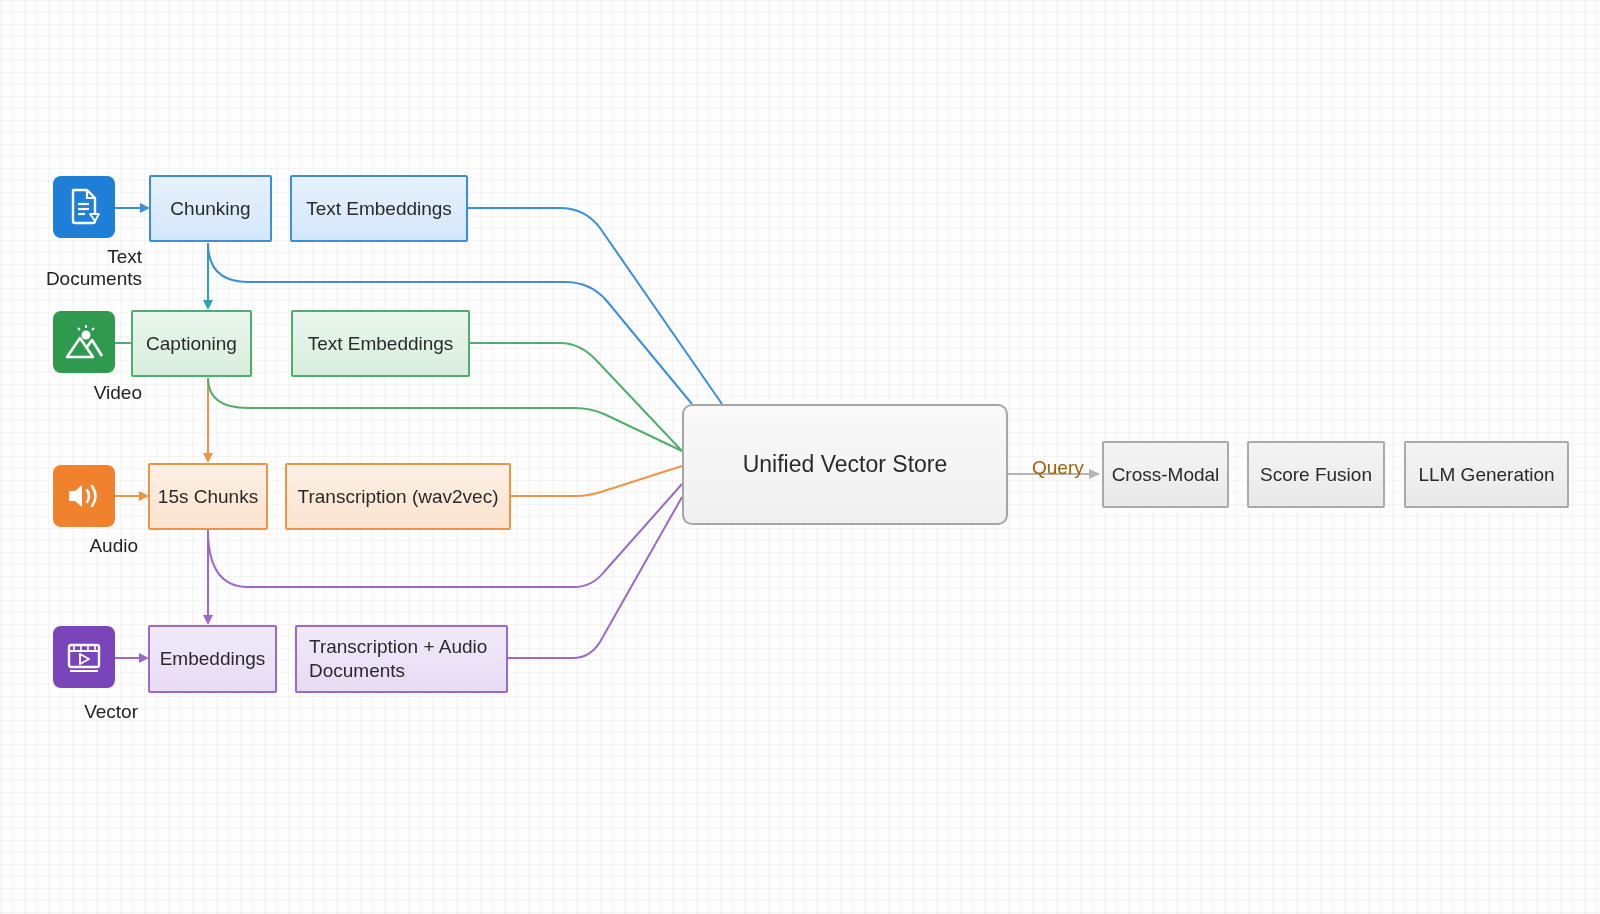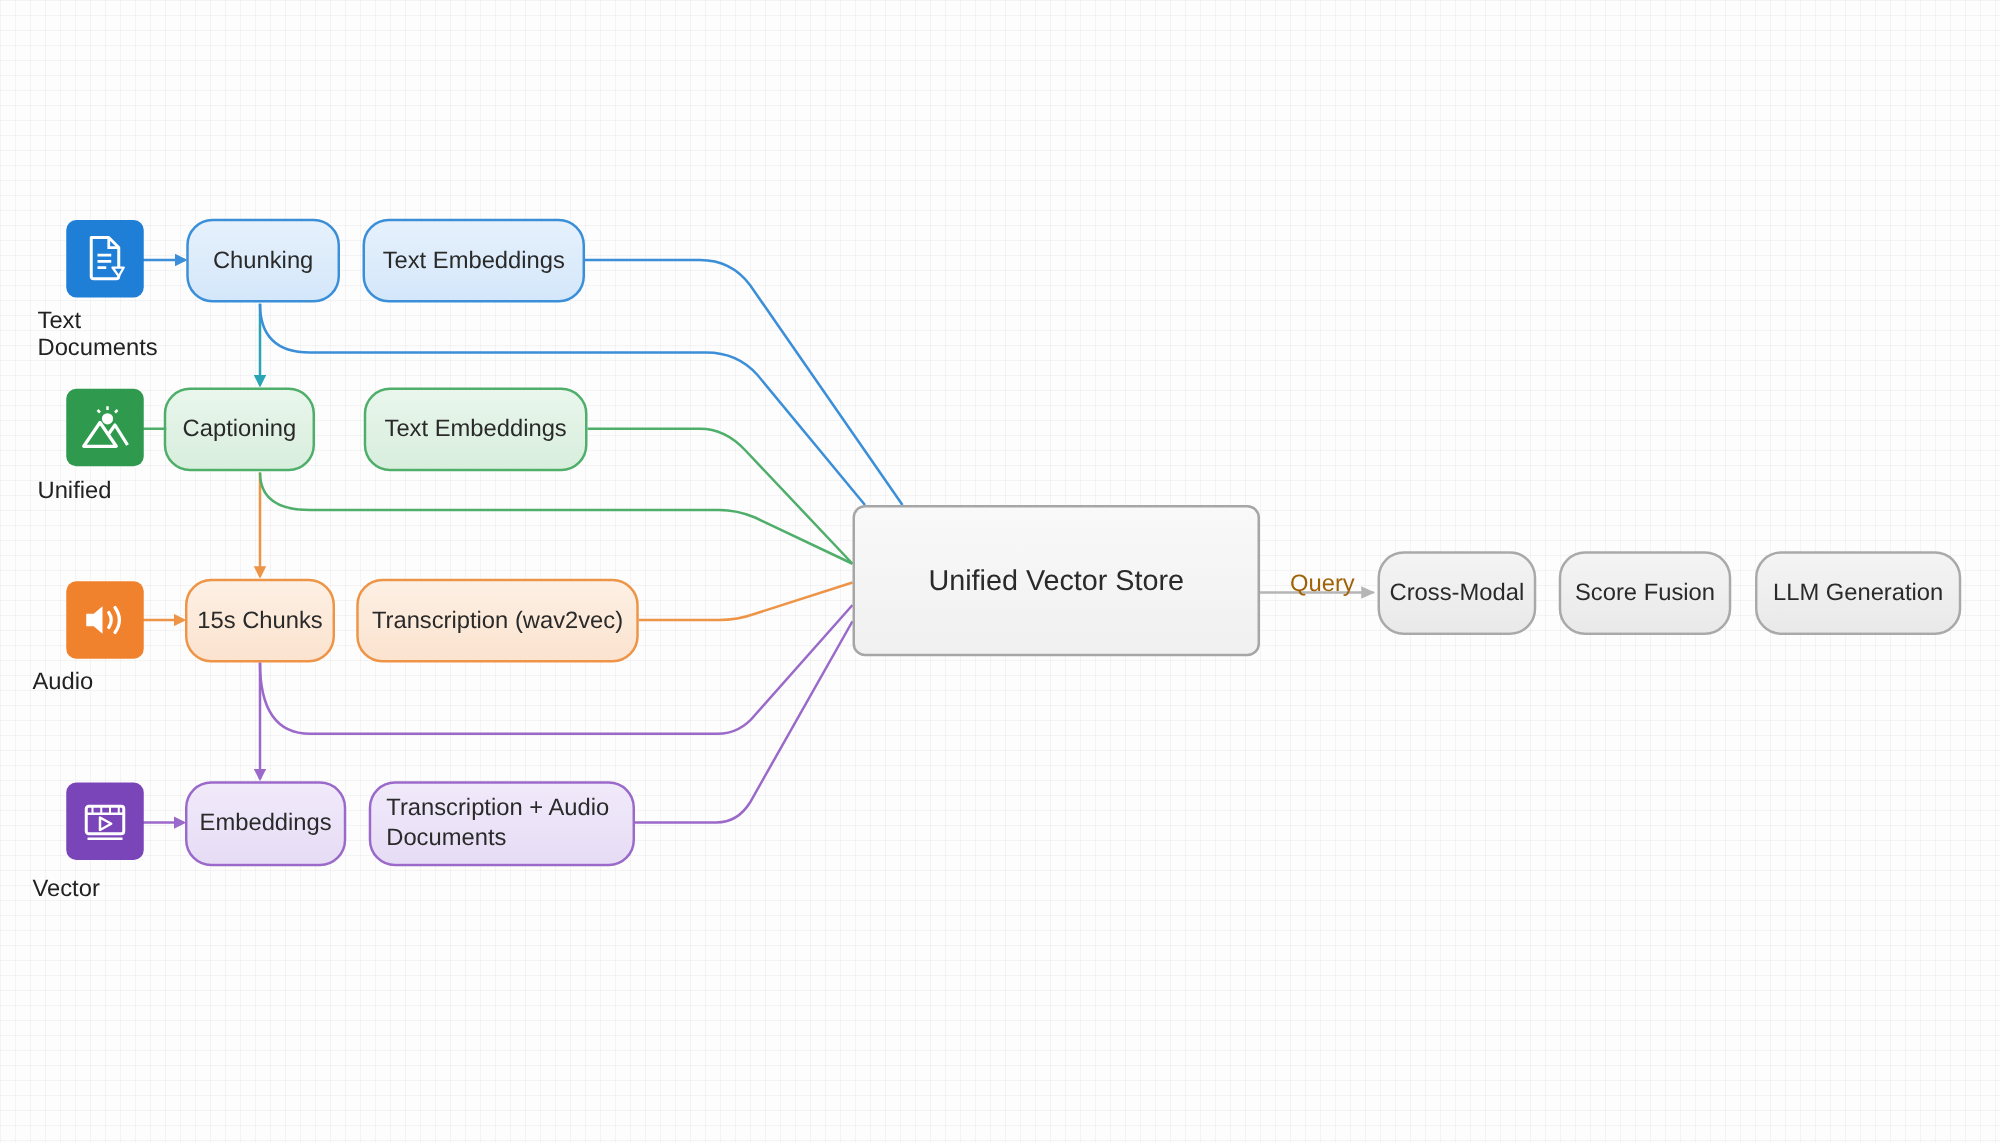--- a/index.html
+++ b/index.html
@@ -9,36 +9,36 @@
     background-image:
       linear-gradient(to right, rgba(0,0,0,0.035) 1px, transparent 1px),
       linear-gradient(to bottom, rgba(0,0,0,0.035) 1px, transparent 1px);
     background-size: 12px 12px;
     font-family: "Liberation Sans", "DejaVu Sans", sans-serif;
     color: #222;
   }
   #connectors { position: absolute; left: 0; top: 0; width: 1600px; height: 914px; pointer-events: none; }
   .node {
     position: absolute; box-sizing: border-box;
-    border: 2px solid; border-radius: 21px;
+    border: 2px solid; border-radius: 2px;
     display: flex; align-items: center; justify-content: center;
     font-size: 19px; color: #2a2a2a; text-align: center; line-height: 1.25;
   }
   .node.left { justify-content: flex-start; text-align: left; padding-left: 12px; }
   .blue   { border-color: #3b8fd8; background: linear-gradient(#e6f1fc, #d4e7fa); }
   .green  { border-color: #4fae6a; background: linear-gradient(#e9f6ec, #d8eedd); }
   .orange { border-color: #ee9447; background: linear-gradient(#fdf0e4, #fbe3cf); }
   .purple { border-color: #9a69c9; background: linear-gradient(#f1eafa, #e6dcf5); }
   .gray   { border-color: #a9a9a9; background: linear-gradient(#f4f4f4, #e9e9e9); }
   .store  { border-color: #a6a6a6; background: linear-gradient(#f9f9f9, #f0f0f0); font-size: 23px; border-radius: 10px; }
   .src-icon {
     position: absolute; width: 62px; height: 62px; border-radius: 8px;
     display: flex; align-items: center; justify-content: center;
   }
-  .src-label { position: absolute; font-size: 19px; color: #222; text-align: left; line-height: 1.15; }
+  .src-label { position: absolute; font-size: 19px; color: #222; text-align: right; line-height: 1.15; }
   .query-label { position: absolute; font-size: 19px; color: #a16207; }
 </style>
 </head>
 <body>
 
 <svg id="connectors" xmlns="http://www.w3.org/2000/svg">
   <defs>
     <marker id="ah-blue" markerWidth="10" markerHeight="10" refX="8" refY="5" orient="auto" markerUnits="userSpaceOnUse">
       <path d="M0,0 L10,5 L0,10 z" fill="#3b8fd8"></path>
     </marker>
@@ -97,21 +97,21 @@
 <div class="src-icon" style="left:53px;top:311px;background:#2f9a4e;">
   <svg width="42" height="38" viewBox="0 0 42 38">
     <circle cx="23" cy="12" r="4.5" fill="#fff"></circle>
     <line x1="23" y1="2" x2="23" y2="5" stroke="#fff" stroke-width="2"></line>
     <line x1="15" y1="5" x2="17" y2="7" stroke="#fff" stroke-width="2"></line>
     <line x1="31" y1="5" x2="29" y2="7" stroke="#fff" stroke-width="2"></line>
     <path d="M4 34 L17 15 L30 34 Z" fill="none" stroke="#fff" stroke-width="2.6" stroke-linejoin="round"></path>
     <path d="M24 24 L29 17 L39 33" fill="none" stroke="#fff" stroke-width="2.6" stroke-linejoin="round"></path>
   </svg>
 </div>
-<div class="src-label" style="left:30px;top:382px;width:112px;">Unified</div>
+<div class="src-label" style="left:30px;top:382px;width:112px;">Video</div>
 
 <div class="src-icon" style="left:53px;top:465px;background:#f0822e;">
   <svg width="38" height="32" viewBox="0 0 38 32">
     <path d="M4 11 H10 L17 5 V27 L10 21 H4 Z" fill="#fff"></path>
     <path d="M22 10 Q26 16 22 22" fill="none" stroke="#fff" stroke-width="2.6" stroke-linecap="round"></path>
     <path d="M27 6 Q34 16 27 26" fill="none" stroke="#fff" stroke-width="2.6" stroke-linecap="round"></path>
   </svg>
 </div>
 <div class="src-label" style="left:26px;top:535px;width:112px;">Audio</div>
 

